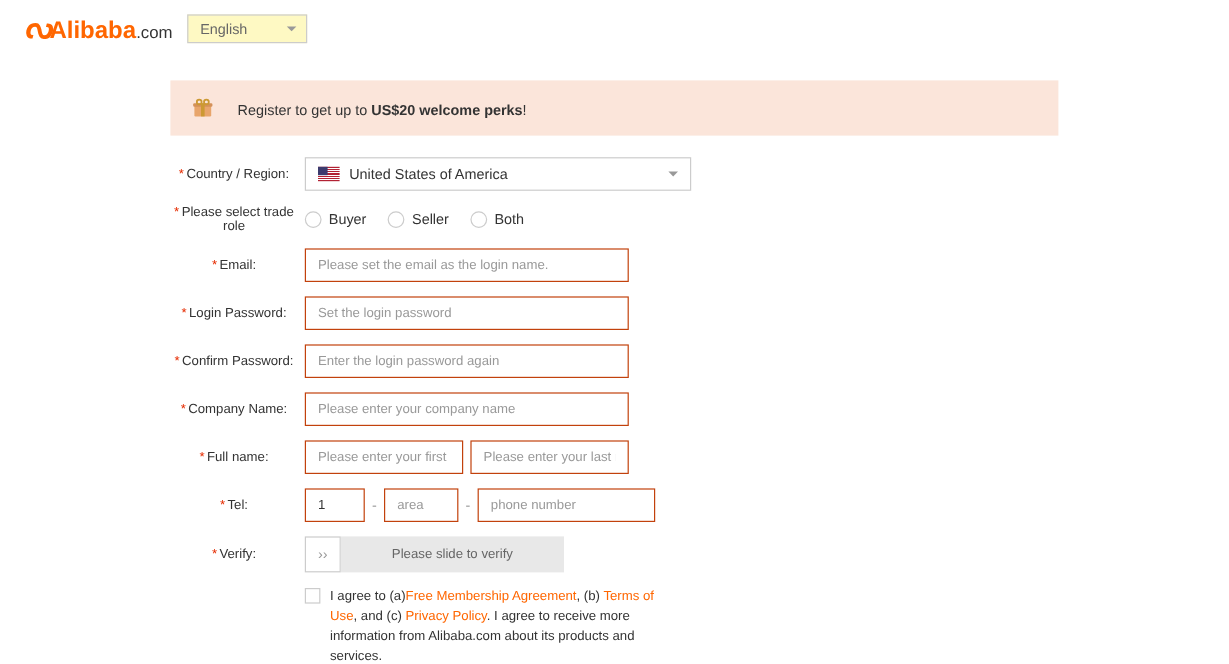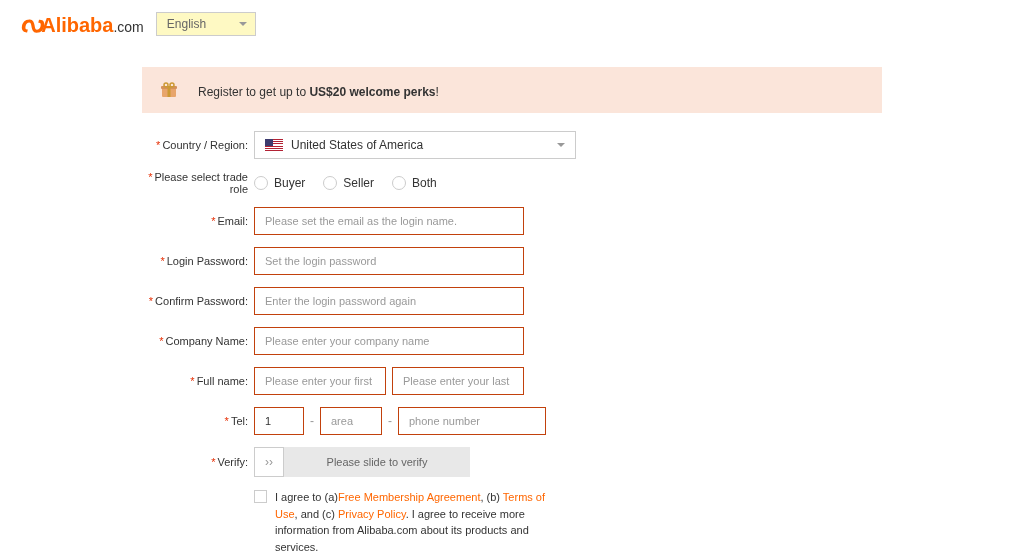--- a/index.html
+++ b/index.html
@@ -11,21 +11,21 @@
   .logo-com { color: #333; font-size: 14px; }
   .lang-select { border: 1px solid #ccc; padding: 4px 24px 4px 10px; background: #fef9c3; position: relative; font-size: 12px; color: #666; cursor: pointer; min-width: 100px; }
   .lang-select::after { content: ""; position: absolute; right: 8px; top: 50%; transform: translateY(-50%); border-left: 4px solid transparent; border-right: 4px solid transparent; border-top: 4px solid #999; }
   .form-wrap { width: 740px; margin: 20px auto 0; }
   .promo-banner { background: #fbe5da; padding: 14px 18px; display: flex; align-items: flex-end; gap: 20px; margin-bottom: 18px; }
   .gift-icon { width: 18px; height: 18px; position: relative; }
   .gift-icon svg { display: block; }
   .promo-text { font-size: 12px; color: #333; }
   .promo-text b { font-weight: bold; }
   .form-row { display: flex; align-items: center; margin-bottom: 12px; }
-  .form-label { width: 112px; text-align: right; font-size: 11px; color: #333; padding-right: 6px; }
+  .form-label { width: 112px; text-align: center; font-size: 11px; color: #333; padding-right: 6px; }
   .req { color: #e62e04; margin-right: 2px; }
   .form-field { flex: 1; display: flex; align-items: center; gap: 6px; }
   .country-select { border: 1px solid #ccc; padding: 6px 30px 6px 10px; width: 322px; display: flex; align-items: center; gap: 8px; position: relative; cursor: pointer; background: #fff; }
   .country-select::after { content: ""; position: absolute; right: 10px; top: 50%; transform: translateY(-50%); border-left: 4px solid transparent; border-right: 4px solid transparent; border-top: 4px solid #999; }
   .flag-us { width: 18px; height: 12px; background: linear-gradient(to bottom, #b22234 0%, #b22234 7.7%, #fff 7.7%, #fff 15.4%, #b22234 15.4%, #b22234 23.1%, #fff 23.1%, #fff 30.8%, #b22234 30.8%, #b22234 38.5%, #fff 38.5%, #fff 46.2%, #b22234 46.2%, #b22234 53.8%, #fff 53.8%, #fff 61.5%, #b22234 61.5%, #b22234 69.2%, #fff 69.2%, #fff 76.9%, #b22234 76.9%, #b22234 84.6%, #fff 84.6%, #fff 92.3%, #b22234 92.3%); position: relative; }
   .flag-us::before { content: ""; position: absolute; top: 0; left: 0; width: 8px; height: 6.5px; background: #3c3b6e; }
   .radio-group { display: flex; gap: 18px; }
   .radio-item { display: flex; align-items: flex-start; gap: 6px; cursor: pointer; }
   .radio-circle { width: 14px; height: 14px; border: 1px solid #ccc; border-radius: 50%; }
   .text-input { border: 1px solid #c2410c; padding: 7px 10px; font-size: 11px; color: #333; width: 270px; outline: none; }

